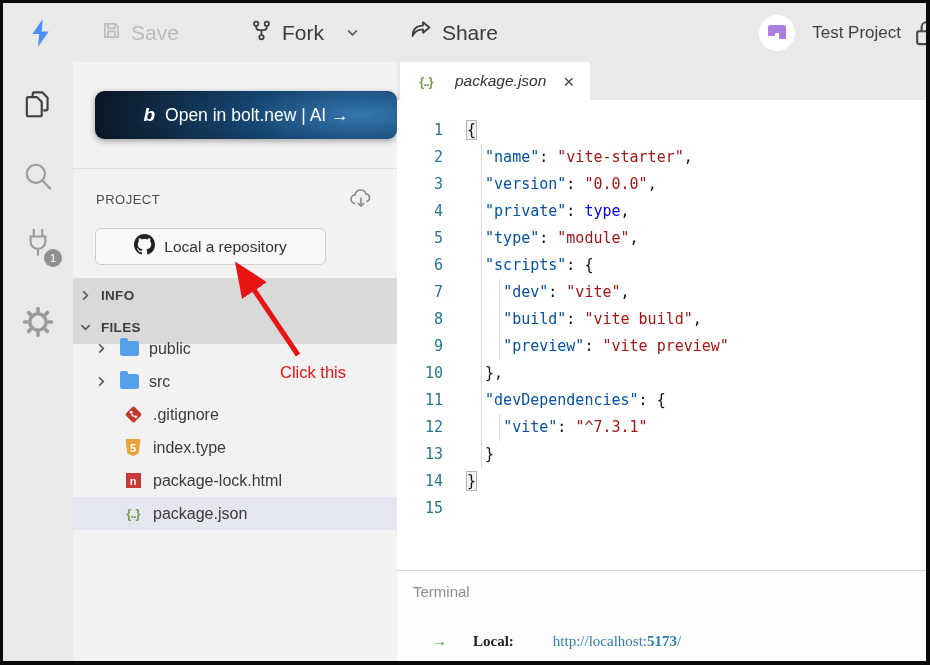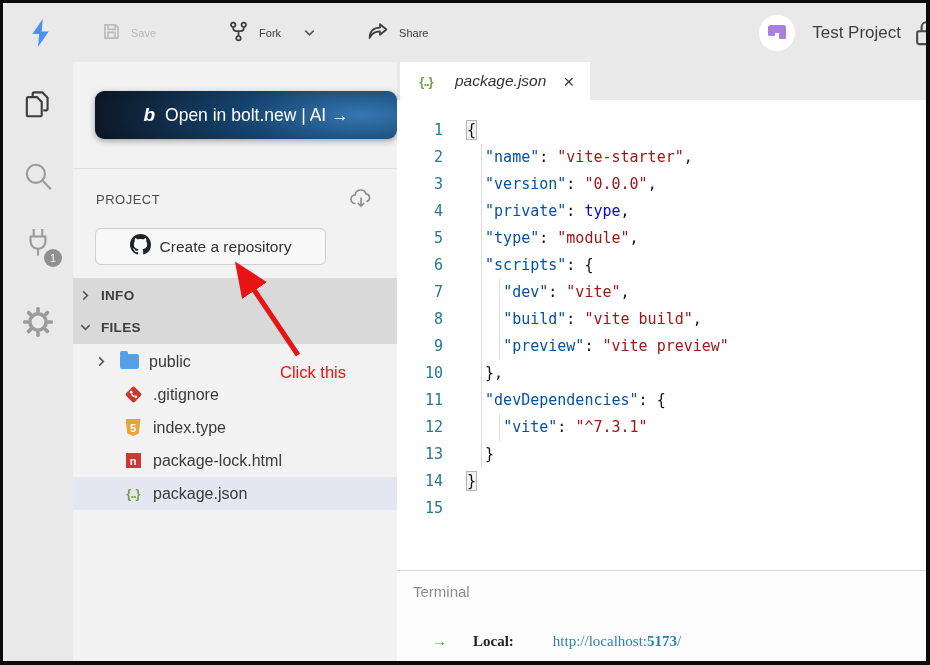--- a/index.html
+++ b/index.html
@@ -6,21 +6,21 @@
   html,body { background:#fff; }
   body { font-family:"Liberation Sans", sans-serif; }
   .app {
     position:relative; width:930px; height:665px;
     border:3px solid #0a0a0a; border-right-width:4px; border-bottom-width:4px;
     background:#f2f2f2; overflow:hidden;
   }
   
   .topbar { height:59px; background:#e9e9e9; display:flex; align-items:center; }
   .logo { margin-left:25px; display:flex; }
-  .tb-btn { display:flex; align-items:center; gap:9px; font-size:11px; color:#3a3a3a; cursor:pointer; }
+  .tb-btn { display:flex; align-items:center; gap:9px; font-size:21px; color:#3a3a3a; cursor:pointer; }
   .tb-btn.disabled { color:#bcbcbc; }
   .save-grp { margin-left:47px; }
   .fork-grp { margin-left:71px; }
   .fork-chev { margin-left:21px; display:flex; }
   .share-grp { margin-left:49px; }
   .tb-right { margin-left:auto; display:flex; align-items:center; }
   .avatar { width:36px; height:36px; border-radius:50%; background:#fff; display:flex; align-items:center; justify-content:center; }
   .proj-name { font-size:17px; color:#3f3f3f; margin-left:17px; }
   .lock-wrap { margin-left:12px; margin-right:-14px; display:flex; }
   
@@ -38,21 +38,21 @@
   .bolt-b { font-style:italic; font-weight:bold; font-size:19px; }
   .panel-div { position:absolute; left:0; top:106px; width:100%; height:1px; background:#e0e0e0; }
   .proj-row { position:absolute; left:0; top:120px; width:100%; height:34px; display:flex; align-items:center; }
   .proj-label { margin-left:23px; font-size:13px; letter-spacing:.5px; color:#4c4c4c; }
   .cloud-wrap { margin-left:auto; margin-right:24px; display:flex; cursor:pointer; }
   .repo-btn { position:absolute; left:22px; top:166px; width:231px; height:37px; background:#f8f8f8; border:1px solid #cfcfcf; border-radius:6px;
     display:flex; align-items:center; justify-content:center; gap:9px; font-size:15.5px; color:#333; cursor:pointer; }
   .sec-band { position:absolute; left:0; top:216px; width:100%; height:66px; background:#d9d9d9; }
   .sec-row { height:30px; display:flex; align-items:center; padding-left:6px; gap:9px; cursor:pointer; margin-top:2px; }
   .sec-row span { font-size:13.5px; font-weight:bold; color:#3d3d3d; letter-spacing:.3px; }
-  .tree { position:absolute; left:0; top:283px; width:100%; }
+  .tree { position:absolute; left:0; top:270px; width:100%; }
   .tree-row { height:33px; display:flex; align-items:center; cursor:pointer; font-size:16px; color:#3a3a3a; }
   .tree-row.folder { padding-left:22px; }
   .tree-row.file { padding-left:50px; }
   .tree-row.selected { background:#e4e6f1; }
   .tree-chev { width:14px; display:flex; margin-right:10px; }
   .fi { width:20px; display:flex; justify-content:center; align-items:center; margin-right:10px; flex:none; }
   .fi-folder { width:19px; height:15px; background:var(--folder-blue); border-radius:2.5px; position:relative; }
   .fi-folder:before { content:""; position:absolute; left:0; top:-3px; width:8px; height:4px; background:var(--folder-blue); border-radius:2px 2px 0 0; }
   .fi-html { width:15px; height:17px; background:var(--html-orange); clip-path:polygon(0 0,100% 0,88% 86%,50% 100%,12% 86%); color:#fff; font-size:11px; font-weight:bold; display:flex; align-items:center; justify-content:center; }
   .fi-npm { width:15px; height:15px; background:var(--npm-red); color:#fff; font-size:11px; font-weight:bold; display:flex; align-items:flex-end; justify-content:center; line-height:13px; }
@@ -203,21 +203,21 @@
               <path d="M12 9.5V18M8.8 15l3.2 3.2L15.2 15"></path>
             </svg>
         </span>
       </div>
       <button class="repo-btn">
         <span>
           <svg width="21" height="21" viewBox="0 0 16 16" fill="#1f2328">
               <path d="M8 0C3.58 0 0 3.58 0 8c0 3.54 2.29 6.53 5.47 7.59.4.07.55-.17.55-.38 0-.19-.01-.82-.01-1.49-2.01.37-2.53-.49-2.69-.94-.09-.23-.48-.94-.82-1.13-.28-.15-.68-.52-.01-.53.63-.01 1.08.58 1.23.82.72 1.21 1.87.87 2.33.66.07-.52.28-.87.51-1.07-1.78-.2-3.64-.89-3.64-3.95 0-.87.31-1.59.82-2.15-.08-.2-.36-1.02.08-2.12 0 0 .67-.21 2.2.82.64-.18 1.32-.27 2-.27s1.36.09 2 .27c1.53-1.04 2.2-.82 2.2-.82.44 1.1.16 1.92.08 2.12.51.56.82 1.27.82 2.15 0 3.07-1.87 3.75-3.65 3.95.29.25.54.73.54 1.48 0 1.07-.01 1.93-.01 2.2 0 .21.15.46.55.38A8.01 8.01 0 0016 8c0-4.42-3.58-8-8-8z"></path>
             </svg>
         </span>
-        <span>Create a repository</span>
+        <span>Local a repository</span>
       </button>
       <div class="sec-band">
           <div class="sec-row">
             <span style="display:flex">
               <svg width="13" height="13" viewBox="0 0 14 14" fill="none" stroke="#555" stroke-width="1.7">
                 <path d="M4.5 2.5L9 7l-4.5 4.5"></path>
               </svg>
             </span>
             <span>INFO</span>
           </div>
@@ -234,20 +234,31 @@
           <div class="tree-row folder">
             <span class="tree-chev">
               <svg width="13" height="13" viewBox="0 0 14 14" fill="none" stroke="#555" stroke-width="1.7">
                 <path d="M4.5 2.5L9 7l-4.5 4.5"></path>
               </svg>
             </span>
             <span class="fi">
               <span class="fi-folder"></span>
             </span>
             <span>public</span>
+          </div>
+          <div class="tree-row folder">
+            <span class="tree-chev">
+              <svg width="13" height="13" viewBox="0 0 14 14" fill="none" stroke="#555" stroke-width="1.7">
+                <path d="M4.5 2.5L9 7l-4.5 4.5"></path>
+              </svg>
+            </span>
+            <span class="fi">
+              <span class="fi-folder"></span>
+            </span>
+            <span>src</span>
           </div>
           <div class="tree-row file">
             <span class="fi">
               <svg width="19" height="19" viewBox="0 0 18 18">
                 <g transform="rotate(45 9 9)">
                   <rect x="3.2" y="3.2" width="11.6" height="11.6" rx="2" fill="var(--git-red)"></rect>
                 </g>
                 <circle cx="6.8" cy="6.8" r="1.3" fill="#fff"></circle>
                 <circle cx="11.2" cy="11.2" r="1.3" fill="#fff"></circle>
                 <path d="M7.5 8.2c0 1.6 1 2.4 2.4 2.4" stroke="#fff" stroke-width="1.2" fill="none"></path>

